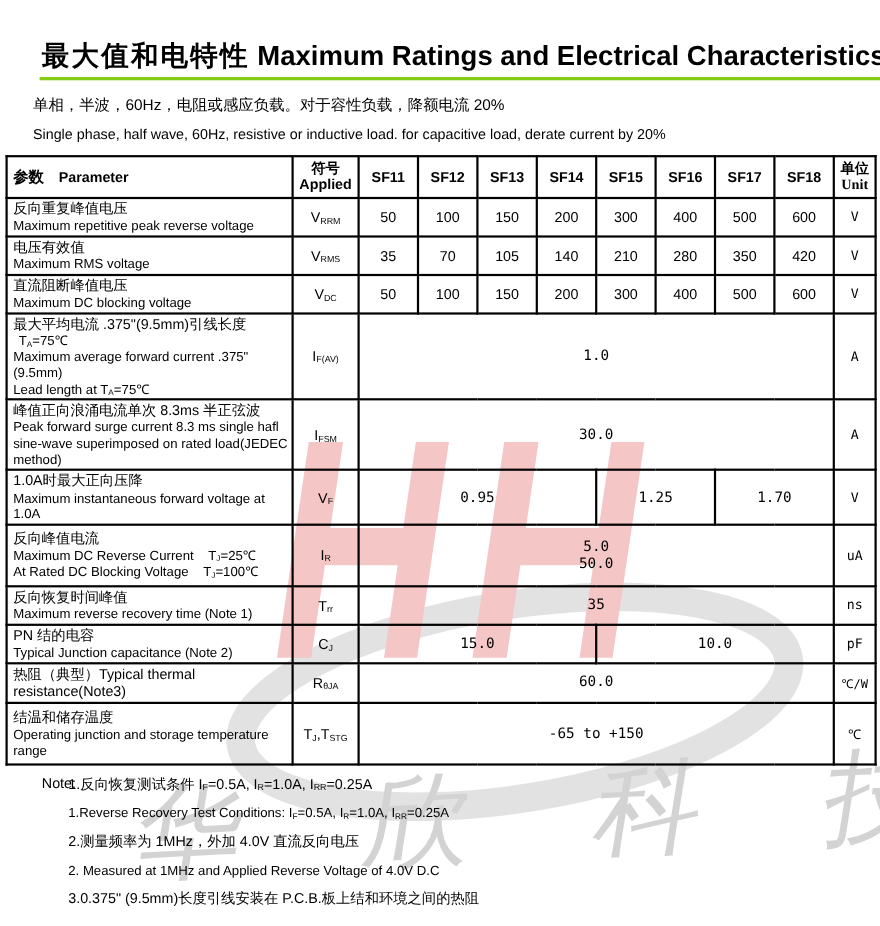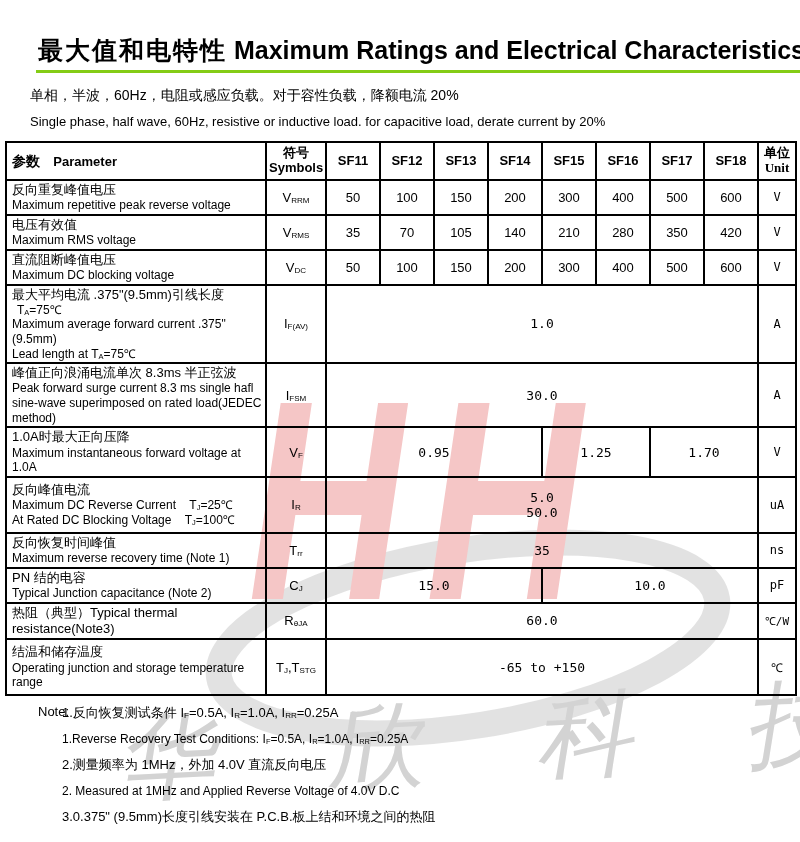--- a/index.html
+++ b/index.html
@@ -87,21 +87,21 @@
     </colgroup>
 
     <tbody>
         <tr style="height:38px">
       <td class="param">
         <span class="b" style="font-size:14px">参数</span>&nbsp;&nbsp;
         <span class="b" style="font-size:13px">Parameter</span>
       </td>
       <td class="hdr">
         <div>符号</div>
-        <div>Symbols</div>
+        <div>Applied</div>
       </td>
       <td class="hdr">SF11</td>
       <td class="hdr">SF12</td>
       <td class="hdr">SF13</td>
       <td class="hdr">SF14</td>
       <td class="hdr">SF15</td>
       <td class="hdr">SF16</td>
       <td class="hdr">SF17</td>
       <td class="hdr">SF18</td>
       <td class="hdr">

